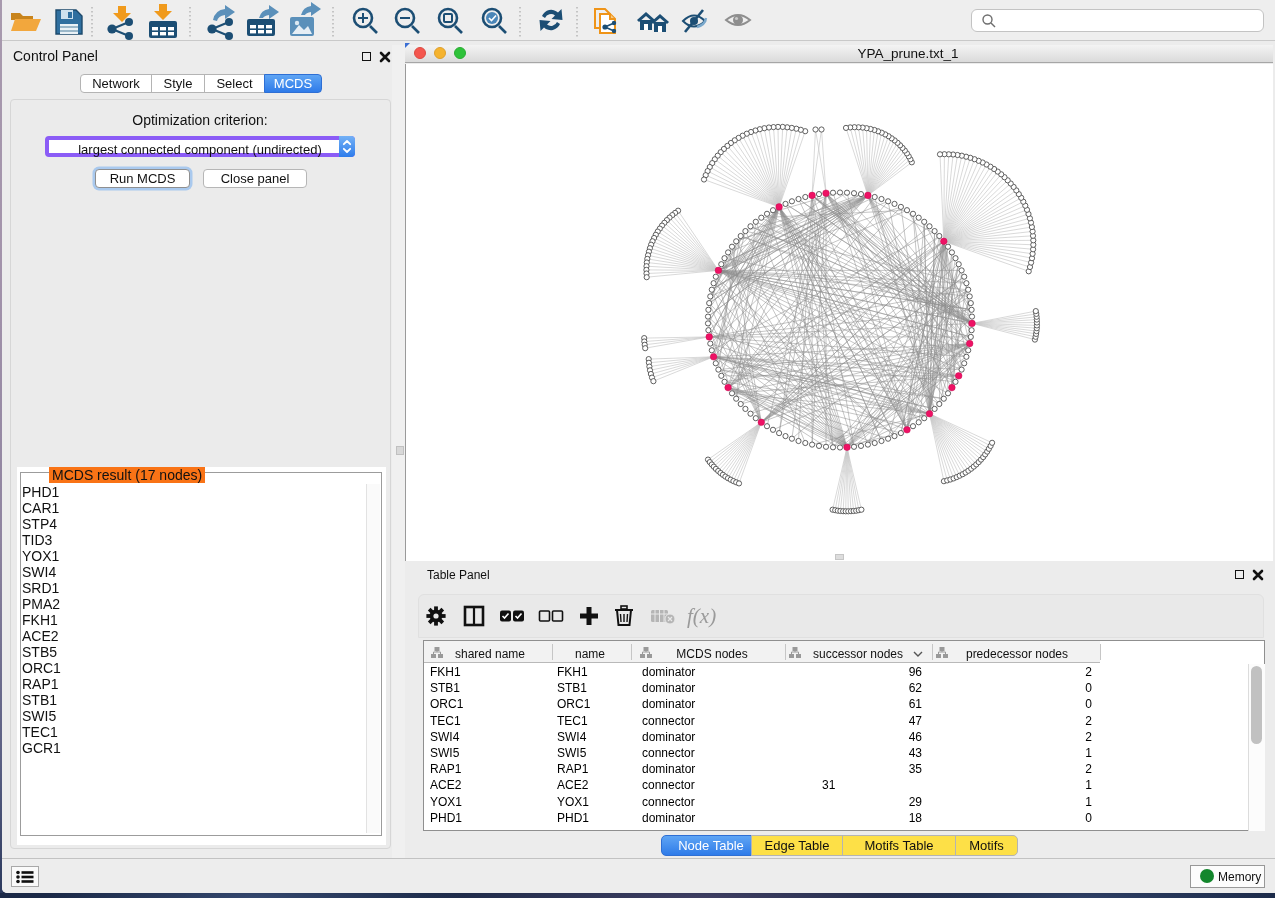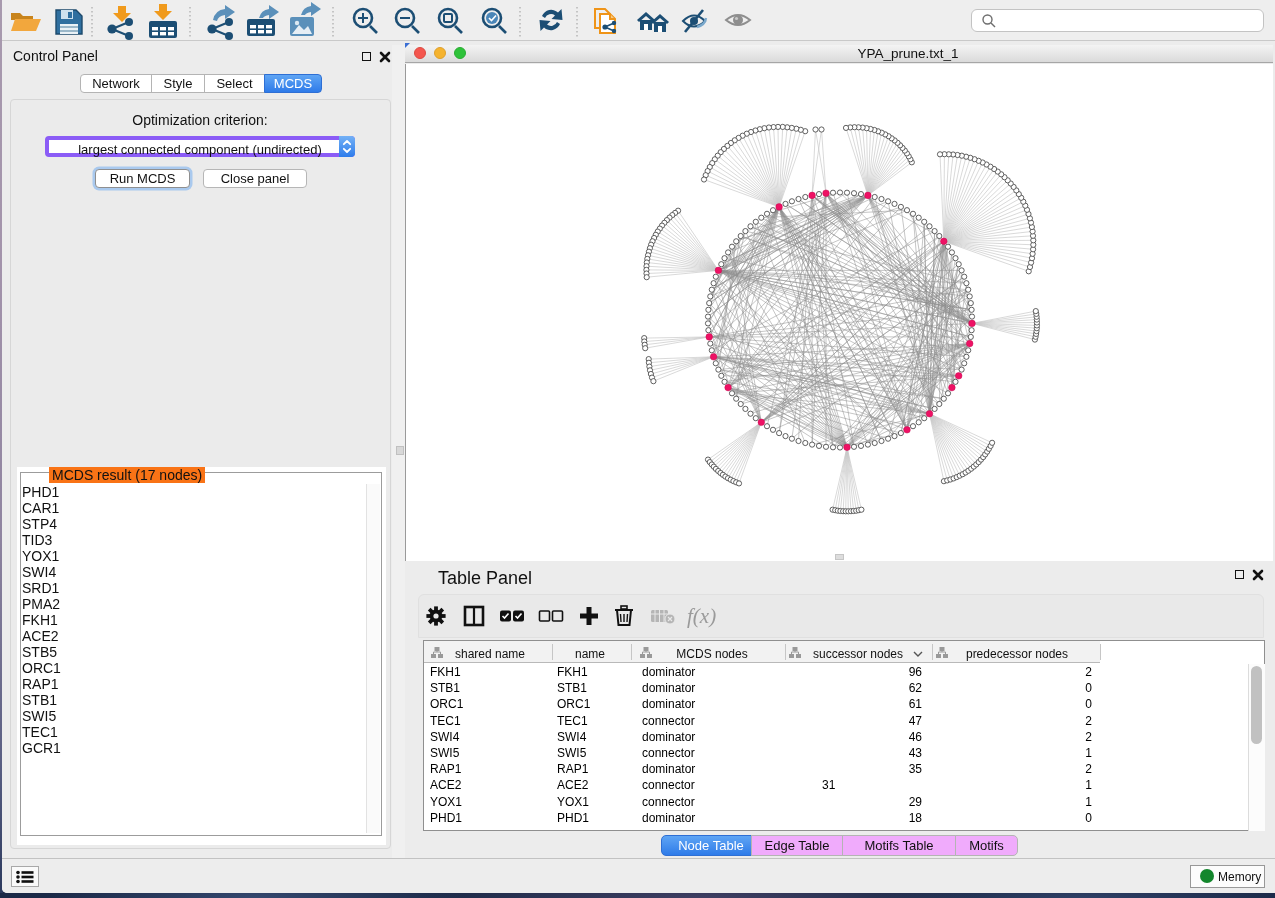--- a/index.html
+++ b/index.html
@@ -49,34 +49,34 @@
 #hhandle { left:835px; top:554px; width:9px; height:6px; background:#ddd; border:1px solid #c6c6c6;}
 
 #net-title { left:405px; top:45px; width:868px; height:18px;
   background:linear-gradient(#f4f4f4,#dadada); border-bottom:1px solid #a6a6a6; }
 #net-name { left:405px; top:46px; width:1006px; text-align:center; font-size:13.5px; color:#111; }
 .tl { position:absolute; top:47px; width:12px; height:12px; border-radius:50%; }
 #net-canvas { left:405px; top:64px; width:868px; height:497px; background:#fff;
   border-left:1px solid #9a9a9a; }
 
 #tp { left:405px; top:561px; width:868px; height:297px; background:#ececec; }
-#tp-title { left:438px; top:568px; font-size:18px; color:#111; }
+#tp-title { left:427px; top:568px; font-size:12px; color:#111; }
 #tp-toolbar { left:418px; top:594px; width:846px; height:44px; background:#e9e9e9;
   border:1px solid #e0e0e0; border-radius:6px 6px 0 0; }
 #tbl { left:423px; top:640px; width:842px; height:191px; background:#fff; border:1px solid #8f8f8f; }
 #thead { left:424px; top:641px; width:676px; height:22px; background:#f2f2f2;
   border-bottom:1px solid #b9b9b9; }
 .hsep { position:absolute; top:644px; width:0; height:16px; border-left:1px solid #c6c6c6; }
 .hlabel { position:absolute; top:647px; font-size:12px; color:#111; }
 .row-text { position:absolute; font-size:12px; color:#000; }
 #tbl-sb { left:1248px; top:664px; width:17px; height:167px; background:#fcfcfc;
   border-left:1px solid #dcdcdc; }
 #tbl-thumb { left:1251px; top:666px; width:11px; height:78px; background:#c1c1c1; border-radius:6px; }
 
-.btab { position:absolute; top:835px; height:21px; background:#f0abfc; border:1px solid #b4b4b4;
+.btab { position:absolute; top:835px; height:21px; background:#fde047; border:1px solid #b4b4b4;
   font-size:13px; color:#111; text-align:center; line-height:20px; }
 .btab.sel { background:linear-gradient(#5fa5f4,#2e7be9); color:#fff; border-color:#2e6fd4; }
 
 #status { left:2px; top:858px; width:1273px; height:35px; background:#ededed;
   border-top:1px solid #c2c2c2; border-bottom-left-radius:5px; }
 #st-btn { left:11px; top:866px; width:28px; height:21px; background:#fafafa;
   border:1px solid #a8a8a8; }
 #mem-btn { left:1190px; top:865px; width:75px; height:23px; background:#fcfcfc;
   border:1px solid #989898; font-size:12px; color:#111; }
 </style>

